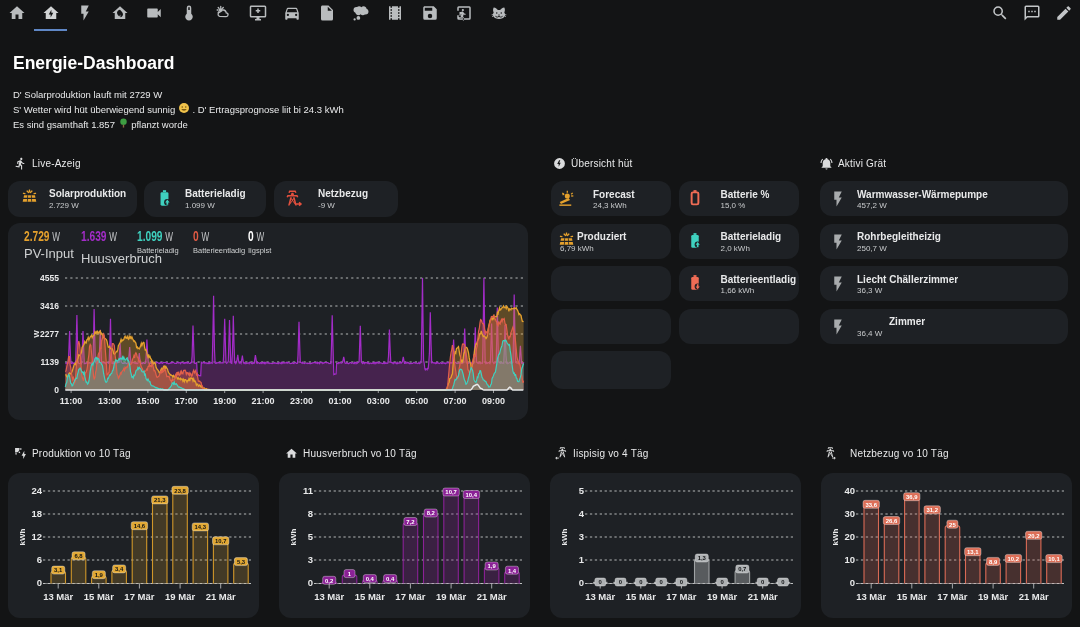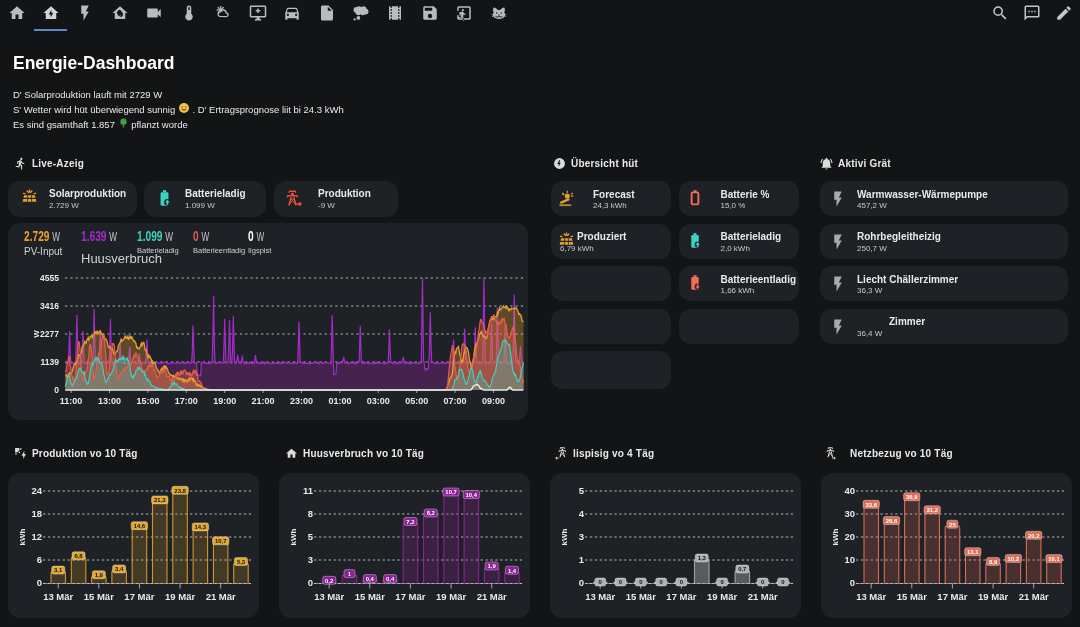--- a/index.html
+++ b/index.html
@@ -1,20 +1,20 @@
 <!DOCTYPE html>
 <html><head><meta charset="utf-8">
 <style>
 *{margin:0;padding:0;box-sizing:border-box}
 html,body{width:1080px;height:627px;background:#131415;font-family:"Liberation Sans",sans-serif;overflow:hidden}
 .abs{position:absolute}
 .card{position:absolute;background:#1e2125;border-radius:12px}
 .ctitle{font-weight:bold;font-size:10px;color:#e8e9ea}
 .cval{font-size:8px;color:#c9cbcd}
-.sechead{position:absolute;font-weight:bold;font-size:10px;color:#e8e9ea;letter-spacing:0.2px}
+.sechead{position:absolute;font-weight:normal;font-size:10px;color:#e8e9ea;letter-spacing:0.2px}
 </style></head>
 <body style="position:relative">
 
 <svg class="abs" style="left:7.5px;top:4px" width="18" height="18" viewBox="0 0 24 24">
     <path d="M10,20V14H14V20H19V12H22L12,3L2,12H5V20H10Z" fill="#b9bcbe" fill-rule="evenodd"></path>
   </svg>
 <svg class="abs" style="left:41.95px;top:4px" width="18" height="18" viewBox="0 0 24 24">
     <path d="M12,3L2,12H5V20H19V12H22L12,3M11.5,18V14H9L12.5,7.5V11.5H15L11.5,18Z" fill="#d2d4d5" fill-rule="evenodd"></path>
   </svg>
 <svg class="abs" style="left:76.4px;top:4px" width="18" height="18" viewBox="0 0 24 24">
@@ -122,21 +122,21 @@
     <rect x="10" y="1.5" width="4" height="2.4" fill="#3fd1bf"></rect>
     <circle cx="15.6" cy="16.8" r="4.1" fill="#1e2125"></circle>
     <path d="M15.6 13.4 L18.4 17 L16.7 17 L16.7 20 L14.5 20 L14.5 17 L12.8 17 Z" fill="#3fd1bf"></path>
   </svg>
 <div class="abs ctitle" style="left:185px;top:188px">Batterieladig</div>
 <div class="abs cval" style="left:185px;top:201px">1.099 W</div>
 <svg class="abs" style="left:285px;top:189px" width="19" height="19" viewBox="0 0 24 24">
     <path d="M8.28,5.45L6.5,4.55L7.76,2H16.23L17.5,4.55L15.72,5.44L15,4H9L8.28,5.45M18.62,8H14.09L13.3,5H10.7L9.91,8H5.38L4.1,10.55L5.89,11.44L6.62,10H17.38L18.1,11.45L19.89,10.56L18.62,8M17.77,22H15.7L15.46,21.1L12,15.9L8.53,21.1L8.3,22H6.23L9.12,11H11.19L10.83,12.35L12,14.1L13.16,12.35L12.81,11H14.88L17.77,22M11.4,15L10.5,13.65L9.32,18.13L11.4,15M14.68,18.12L13.5,13.64L12.6,15L14.68,18.12Z" fill="#e3503e" transform="translate(-2 0) scale(0.95)"></path>
     <path d="M14 19 L20 19 M17.8 16.8 L20.3 19 L17.8 21.2" stroke="#e3503e" stroke-width="1.8" fill="none"></path>
   </svg>
-<div class="abs ctitle" style="left:318px;top:188px">Produktion</div>
+<div class="abs ctitle" style="left:318px;top:188px">Netzbezug</div>
 <div class="abs cval" style="left:318px;top:201px">-9 W</div>
 <div class="card" style="left:551px;top:181px;width:120px;height:35px"></div>
 <div class="card" style="left:551px;top:223.6px;width:120px;height:35px"></div>
 <div class="card" style="left:551px;top:266.2px;width:120px;height:35px"></div>
 <div class="card" style="left:551px;top:308.8px;width:120px;height:35px"></div>
 <div class="card" style="left:551px;top:351.4px;width:120px;height:37.5px"></div>
 <div class="card" style="left:678.5px;top:181px;width:120px;height:35px"></div>
 <div class="card" style="left:678.5px;top:223.6px;width:120px;height:35px"></div>
 <div class="card" style="left:678.5px;top:266.2px;width:120px;height:35px"></div>
 <div class="card" style="left:678.5px;top:308.8px;width:120px;height:35px"></div>
@@ -214,21 +214,21 @@
   </svg>
 <div class="abs ctitle" style="left:857px;top:273.7px">Liecht Chällerzimmer</div>
 <div class="abs cval" style="left:857px;top:286.2px">36,3 W</div>
 <svg class="abs" style="left:829px;top:317.8px" width="18" height="18" viewBox="0 0 24 24">
     <path d="M7,2V13H10V22L17,10H13L17,2H7Z" fill="#a8abad" fill-rule="evenodd"></path>
   </svg>
 <div class="abs ctitle" style="left:889px;top:316.3px">Zimmer</div>
 <div class="abs cval" style="left:857px;top:328.8px">36,4 W</div>
 <div class="card" style="left:7.5px;top:222.5px;width:520.5px;height:197.5px"></div>
 <div class="abs" style="left:24.0px;top:227.0px;font-size:15px;font-weight:bold;color:#e5a12d;transform:scaleX(0.68);transform-origin:left top;white-space:nowrap">2.729 <span style="font-size:12px;font-weight:normal;color:#c6c8ca">W</span></div>
-<div class="abs" style="left:24.0px;top:245.5px;font-size:10px;color:#cfd1d2;white-space:nowrap">PV-Input</div>
+<div class="abs" style="left:24.0px;top:245.5px;font-size:13px;color:#cfd1d2;white-space:nowrap">PV-Input</div>
 <div class="abs" style="left:81.0px;top:227.0px;font-size:15px;font-weight:bold;color:#a32cc8;transform:scaleX(0.68);transform-origin:left top;white-space:nowrap">1.639 <span style="font-size:12px;font-weight:normal;color:#c6c8ca">W</span></div>
 <div class="abs" style="left:81.0px;top:251px;font-size:13px;color:#cfd1d2;white-space:nowrap">Huusverbruch</div>
 <div class="abs" style="left:137.0px;top:227.0px;font-size:15px;font-weight:bold;color:#3fd1bf;transform:scaleX(0.68);transform-origin:left top;white-space:nowrap">1.099 <span style="font-size:12px;font-weight:normal;color:#c6c8ca">W</span></div>
 <div class="abs" style="left:137.0px;top:245.5px;font-size:7.5px;color:#cfd1d2;white-space:nowrap">Batterieladig</div>
 <div class="abs" style="left:193.0px;top:227.0px;font-size:15px;font-weight:bold;color:#e05a44;transform:scaleX(0.68);transform-origin:left top;white-space:nowrap">0 <span style="font-size:12px;font-weight:normal;color:#c6c8ca">W</span></div>
 <div class="abs" style="left:193.0px;top:245.5px;font-size:7.5px;color:#cfd1d2;white-space:nowrap">Batterieentladig</div>
 <div class="abs" style="left:248.0px;top:227.0px;font-size:15px;font-weight:bold;color:#ffffff;transform:scaleX(0.68);transform-origin:left top;white-space:nowrap">0 <span style="font-size:12px;font-weight:normal;color:#c6c8ca">W</span></div>
 <div class="abs" style="left:248.0px;top:245.5px;font-size:7.5px;color:#cfd1d2;white-space:nowrap">Iigspist</div>
 <svg class="abs" style="left:7.5px;top:222.5px" width="520.5" height="197.5" viewBox="0 0 520.5 197.5">
     <text x="51" y="170.0" fill="#e8e9ea" font-size="8.5" font-weight="bold" text-anchor="end" font-family="Liberation Sans">0</text>

